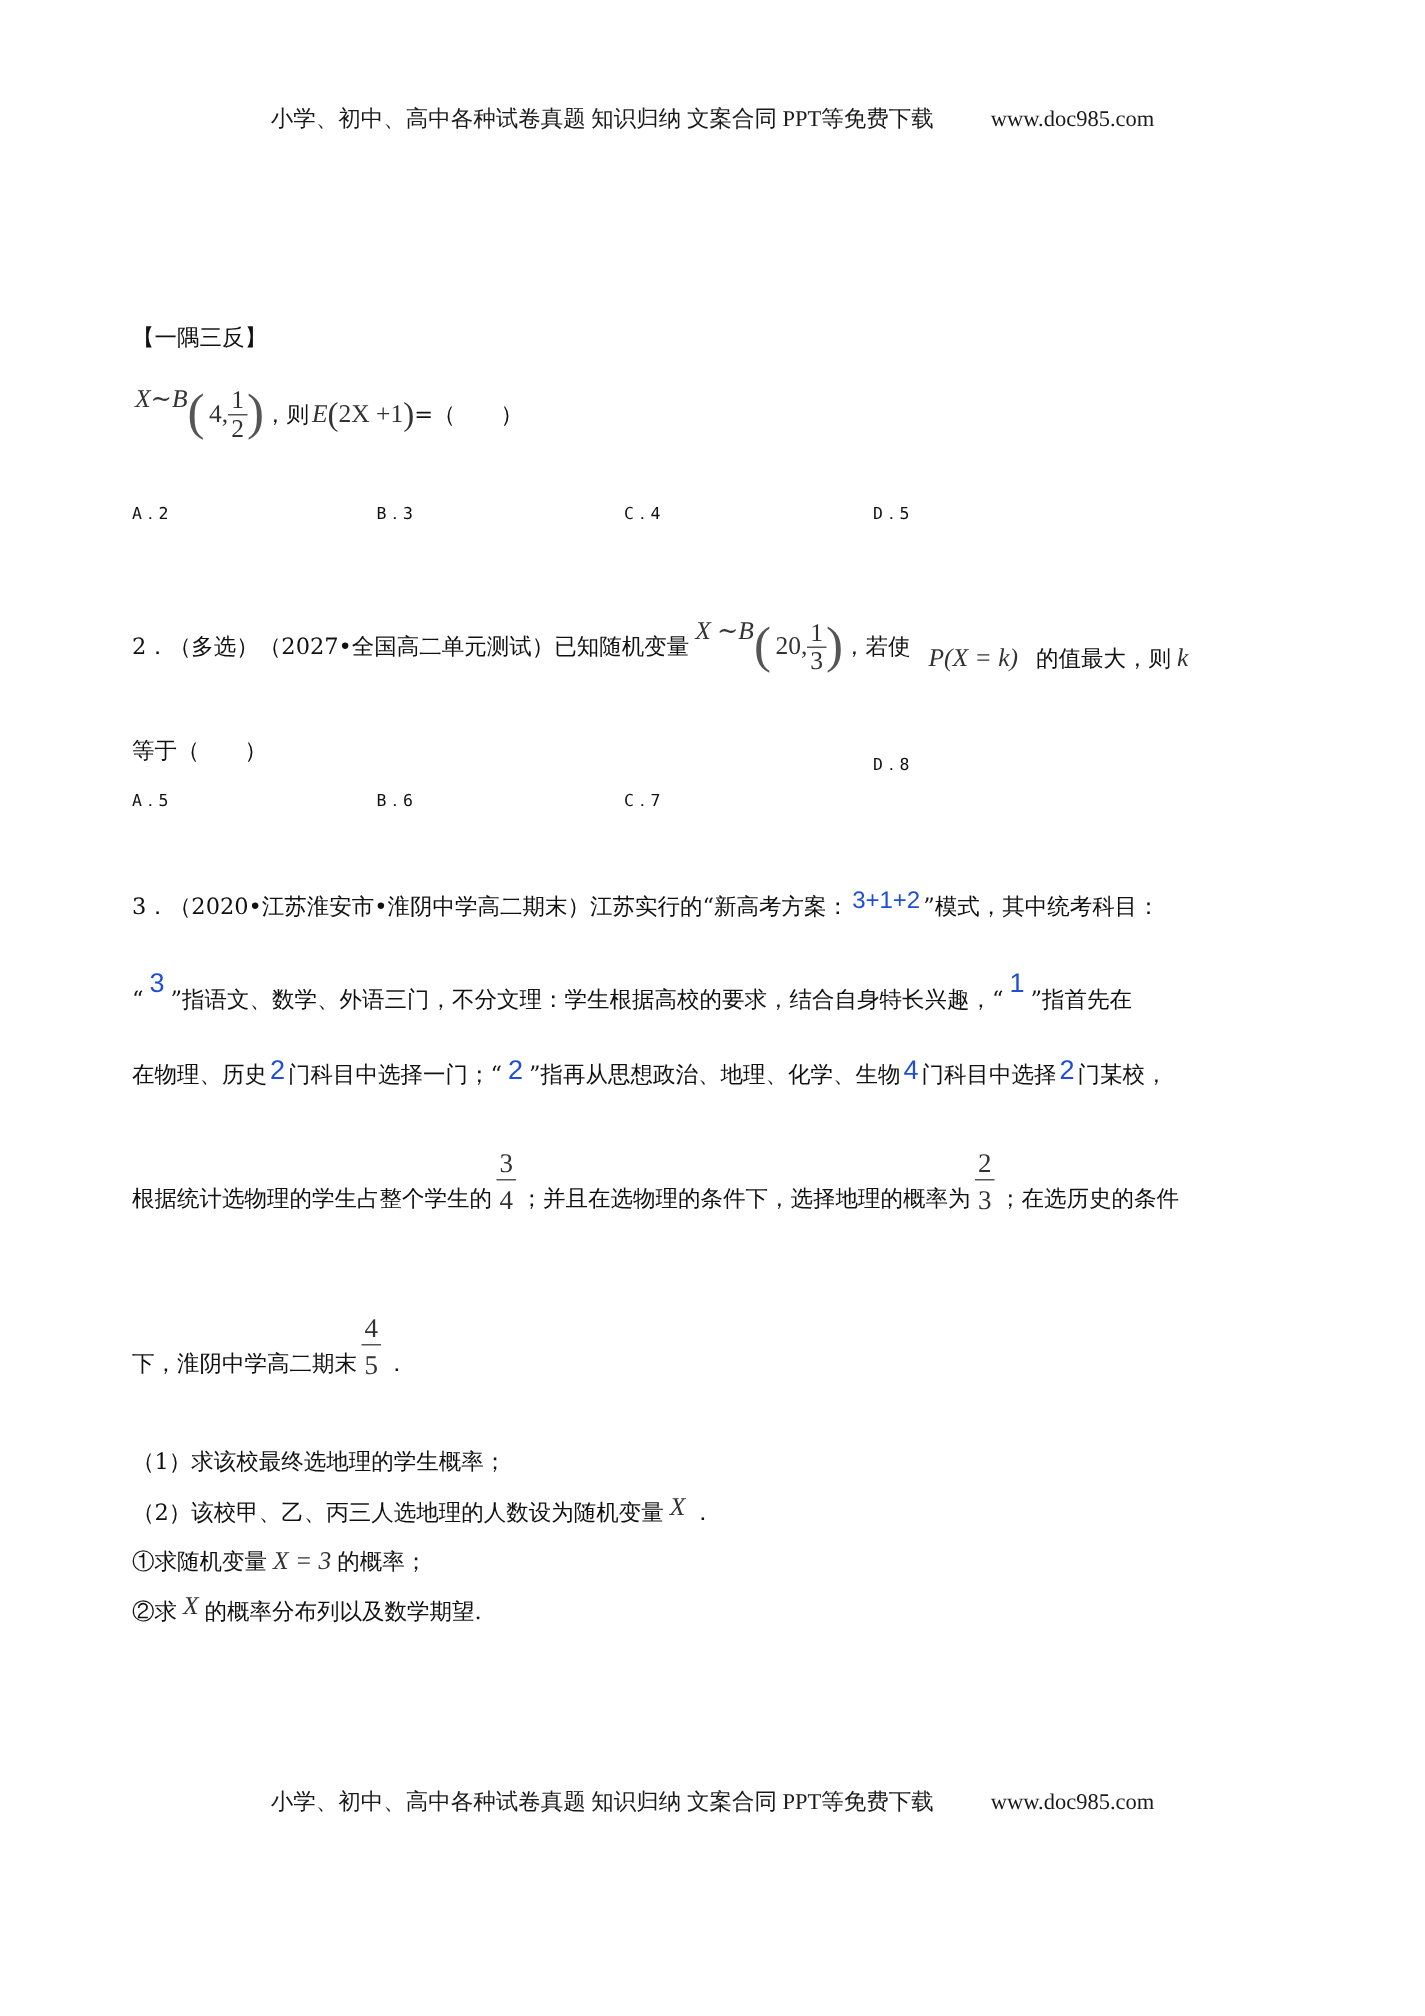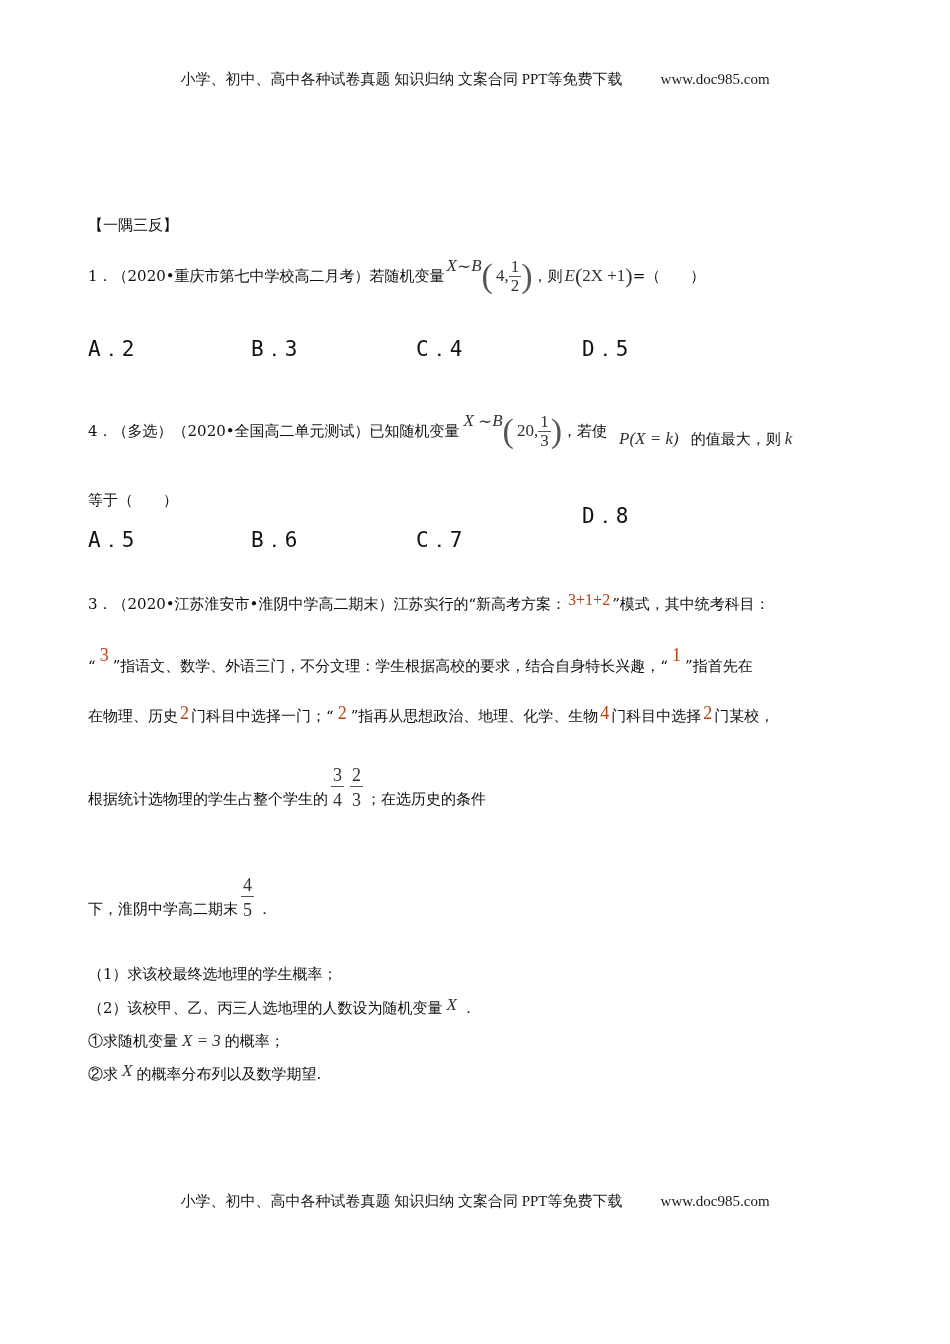--- a/index.html
+++ b/index.html
@@ -9,50 +9,49 @@
     color: #111111;
   }
   .abs { position: absolute; white-space: nowrap; }
   .hdr {
     left: 0; width: 950px; text-align: center;
     font-size: 15px; color: #1a1a1a;
     font-family: "Liberation Serif", "DejaVu Serif", serif;
   }
   .hdr .site { margin-left: 38px; }
   .txt { font-size: 15px; }
-  .opt { font-size: 21px; font-family: "DejaVu Sans Mono", "Liberation Mono", monospace; }
+  .opt { font-size: 11px; font-family: "DejaVu Sans Mono", "Liberation Mono", monospace; }
   .m { font-family: "Liberation Serif", "DejaVu Serif", serif; font-style: italic; font-size: 17px; color: #333; }
   .mn { font-family: "Liberation Serif", "DejaVu Serif", serif; font-style: normal; font-size: 17px; color: #333; }
   .paren { font-family: "Liberation Serif", serif; font-size: 34px; color: #555; font-weight: 200; vertical-align: middle; line-height: 1; }
   .frac {
     display: inline-flex; flex-direction: column; align-items: center;
     vertical-align: middle; font-family: "Liberation Serif", serif; font-size: 17px; color: #333;
     line-height: 1.05;
   }
   .frac .num { border-bottom: 1px solid #555; padding: 0 2px; }
   .frac .den { padding: 0 2px; }
-  .sup { position: relative; top: -10px; font-family: Liberation Serif, serif; font-size: 18px; color: #c2410c; }
+  .sup { position: relative; top: -10px; font-family: Liberation Sans, sans-serif; font-size: 18px; color: #1d4ed8; }
   .tall-frac {
     display: inline-flex; flex-direction: column; align-items: center;
     font-family: "Liberation Serif", serif; font-size: 18px; color: #333; line-height: 1.1;
     vertical-align: bottom;
   }
   .tall-frac .num { border-bottom: 1px solid #555; padding: 0 2px; margin-bottom: 4px; }
 </style>
 </head>
 <body>
 
 <div class="abs hdr" style="top:70px;">
   <span>小学、初中、高中各种试卷真题 知识归纳 文案合同 PPT等免费下载</span><span class="site">www.doc985.com</span>
 </div>
 
 <div class="abs txt" style="left:88px; top:216px; font-weight:normal;">【一隅三反】</div>
 
 <div class="abs txt" style="left:88px; top:258px; display:flex; align-items:center;">
-  <span>1．（2020•重庆市第七中学校高二月考）若随机变量</span>
   <span class="m" style="position:relative; top:-10px; margin-left:2px;">X</span>
   <span class="mn" style="position:relative; top:-10px;">∼</span>
   <span class="m" style="position:relative; top:-10px;">B</span>
   <span class="paren">(</span>
   <span class="mn" style="margin-left:3px;">4,</span>
   <span class="frac">
     <span class="num">1</span>
     <span class="den">2</span>
   </span>
   <span class="paren">)</span>
@@ -63,21 +62,21 @@
     <span class="mn" style="font-size:22px;">)</span>
   <span>=（　　）</span>
 </div>
 
 <div class="abs opt" style="left:88px; top:335px;">A．2</div>
 <div class="abs opt" style="left:251px; top:335px;">B．3</div>
 <div class="abs opt" style="left:416px; top:335px;">C．4</div>
 <div class="abs opt" style="left:582px; top:335px;">D．5</div>
 
 <div class="abs txt" style="left:88px; top:413px; display:flex; align-items:center;">
-  <span>4．（多选）（2020•全国高二单元测试）已知随机变量</span>
+  <span>2．（多选）（2027•全国高二单元测试）已知随机变量</span>
   <span class="m" style="position:relative; top:-10px; margin-left:4px;">X</span>
   <span class="mn" style="position:relative; top:-10px; margin-left:4px;">∼</span>
   <span class="m" style="position:relative; top:-10px;">B</span>
   <span class="paren">(</span>
   <span class="mn" style="margin-left:3px;">20,</span>
   <span class="frac">
     <span class="num">1</span>
     <span class="den">3</span>
   </span>
   <span class="paren">)</span>
@@ -105,20 +104,21 @@
 <div class="abs txt" style="left:88px; top:705px;">
   <span>在物理、历史</span><span class="sup" style="top:-2px; margin:0 2px;">2</span><span>门科目中选择一门；“</span><span class="sup" style="top:-2px; margin:0 4px;">2</span><span>”指再从思想政治、地理、化学、生物</span><span class="sup" style="top:-2px; margin:0 2px;">4</span><span>门科目中选择</span><span class="sup" style="top:-2px; margin:0 2px;">2</span><span>门某校，</span>
 </div>
 
 <div class="abs txt" style="left:88px; top:766px; display:flex; align-items:flex-end;">
   <span style="margin-bottom:2px;">根据统计选物理的学生占整个学生的</span>
   <span class="tall-frac" style="margin:0 3px;">
     <span class="num">3</span>
     <span class="den">4</span>
   </span>
+  <span style="margin-bottom:2px;">；并且在选物理的条件下，选择地理的概率为</span>
   <span class="tall-frac" style="margin:0 3px;">
     <span class="num">2</span>
     <span class="den">3</span>
   </span>
   <span style="margin-bottom:2px;">；在选历史的条件</span>
 </div>
 
 <div class="abs txt" style="left:88px; top:876px; display:flex; align-items:flex-end;">
   <span style="margin-bottom:2px;">下，淮阴中学高二期末</span>
   <span class="tall-frac" style="margin:0 3px;">

